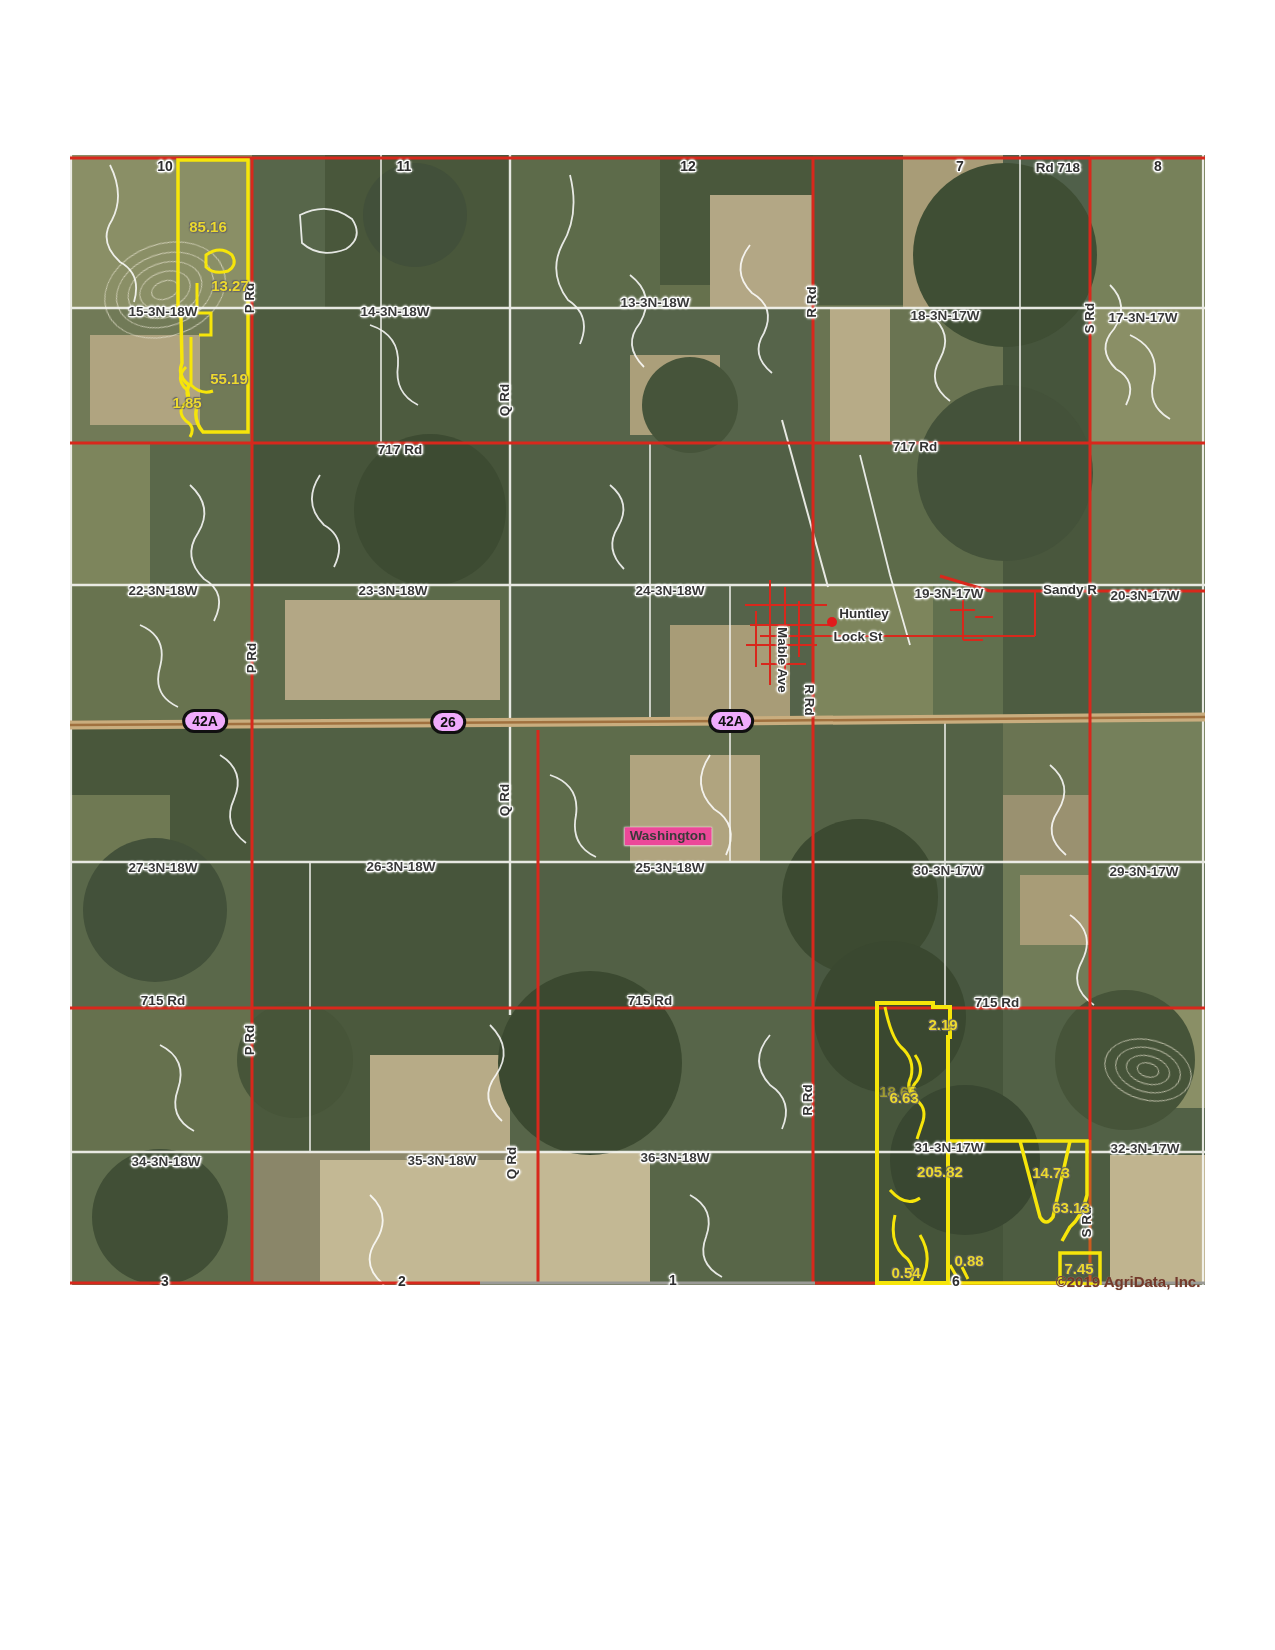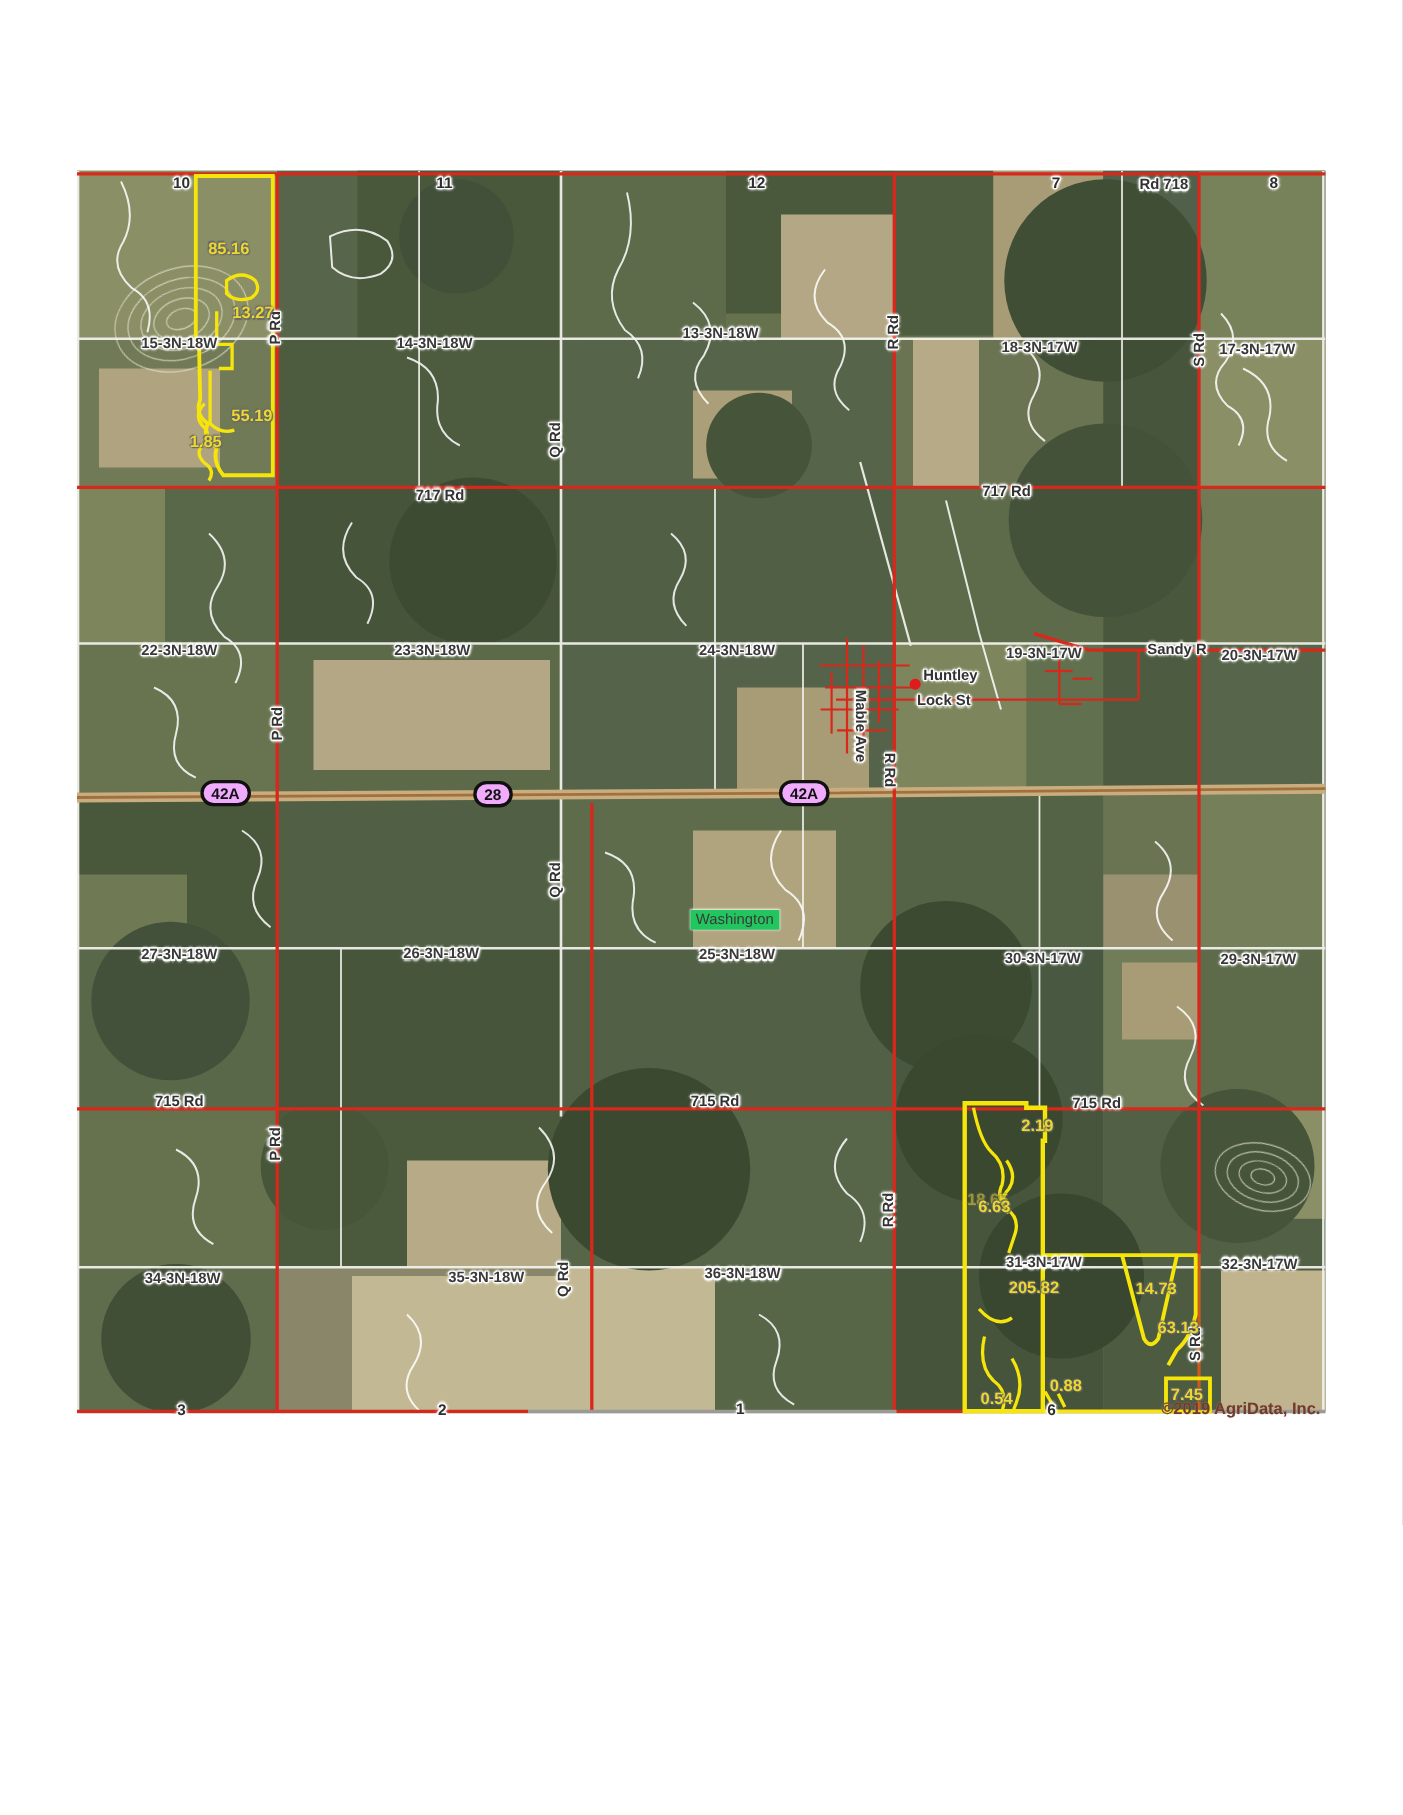--- a/index.html
+++ b/index.html
@@ -12,22 +12,22 @@
   .rot-ccw{transform:translate(-50%,-50%) rotate(-90deg);}
   .rot-cw{transform:translate(-50%,-50%) rotate(90deg);}
   .halo{text-shadow:-1px -1px 0 #fff,1px -1px 0 #fff,-1px 1px 0 #fff,1px 1px 0 #fff,
         0 2px 2px #fff,0 -2px 2px #fff,2px 0 2px #fff,-2px 0 2px #fff;}
   .lbl-section{font-size:13.5px;font-weight:bold;color:#3a3a3a;}
   .lbl-road{font-size:13.5px;font-weight:bold;color:#333333;}
   .lbl-num{font-size:14px;font-weight:bold;color:#2e2e2e;}
   .lbl-acres{font-size:15px;font-weight:bold;color:#ecd92f;
         text-shadow:0 0 2px #5a5a5a,1px 1px 1px #6a6a6a,-1px -1px 1px #6a6a6a;}
   .lbl-acres.dim{opacity:.55;}
-  .town-box{background:#22c55e;padding:2px 5px;border-radius:1px;font-size:13.5px;
-        font-weight:normal;color:#3a3a3a;box-shadow:0 0 2px rgba(255,255,255,.9);}
+  .town-box{background:#ec4899;padding:2px 5px;border-radius:1px;font-size:13.5px;
+        font-weight:bold;color:#3a3a3a;box-shadow:0 0 2px rgba(255,255,255,.9);}
   .shield{background:#f0abfc;border:3px solid #101010;border-radius:15px;
         padding:2px 7px;font-size:14px;font-weight:bold;color:#101010;}
   .lbl-copy{font-size:15px;font-weight:bold;color:#74392a;text-shadow:0 0 1px #a8a090;}
 </style>
 </head>
 <body>
 
 <div class="page">
   <div class="map">
 
@@ -301,21 +301,21 @@
         <div class="lbl lbl-acres" style="left: 873px; top: 869px;">2.19</div>
         <div class="lbl lbl-acres dim" style="left: 828px; top: 936px;">18.65</div>
         <div class="lbl lbl-acres" style="left: 834px; top: 942px;">6.63</div>
         <div class="lbl lbl-acres" style="left: 870px; top: 1016px;">205.82</div>
         <div class="lbl lbl-acres" style="left: 981px; top: 1017px;">14.73</div>
         <div class="lbl lbl-acres" style="left: 1001px; top: 1052px;">63.13</div>
         <div class="lbl lbl-acres" style="left: 836px; top: 1117px;">0.54</div>
         <div class="lbl lbl-acres" style="left: 899px; top: 1105px;">0.88</div>
         <div class="lbl lbl-acres" style="left: 1009px; top: 1113px;">7.45</div>
         <div class="lbl shield" style="left: 135px; top: 566px;">42A</div>
-        <div class="lbl shield" style="left: 378px; top: 567px;">28</div>
+        <div class="lbl shield" style="left: 378px; top: 567px;">26</div>
         <div class="lbl shield" style="left: 661px; top: 566px;">42A</div>
         <div class="lbl lbl-road halo" style="left: 794px; top: 459px;">Huntley</div>
         <div class="lbl town-box" style="left: 598px; top: 681px;">Washington</div>
         <div class="lbl lbl-copy" style="left: 1058px; top: 1126px;">©2019 AgriData, Inc.</div>
       </div>
 
   </div>
 </div>
 
 </body></html>

